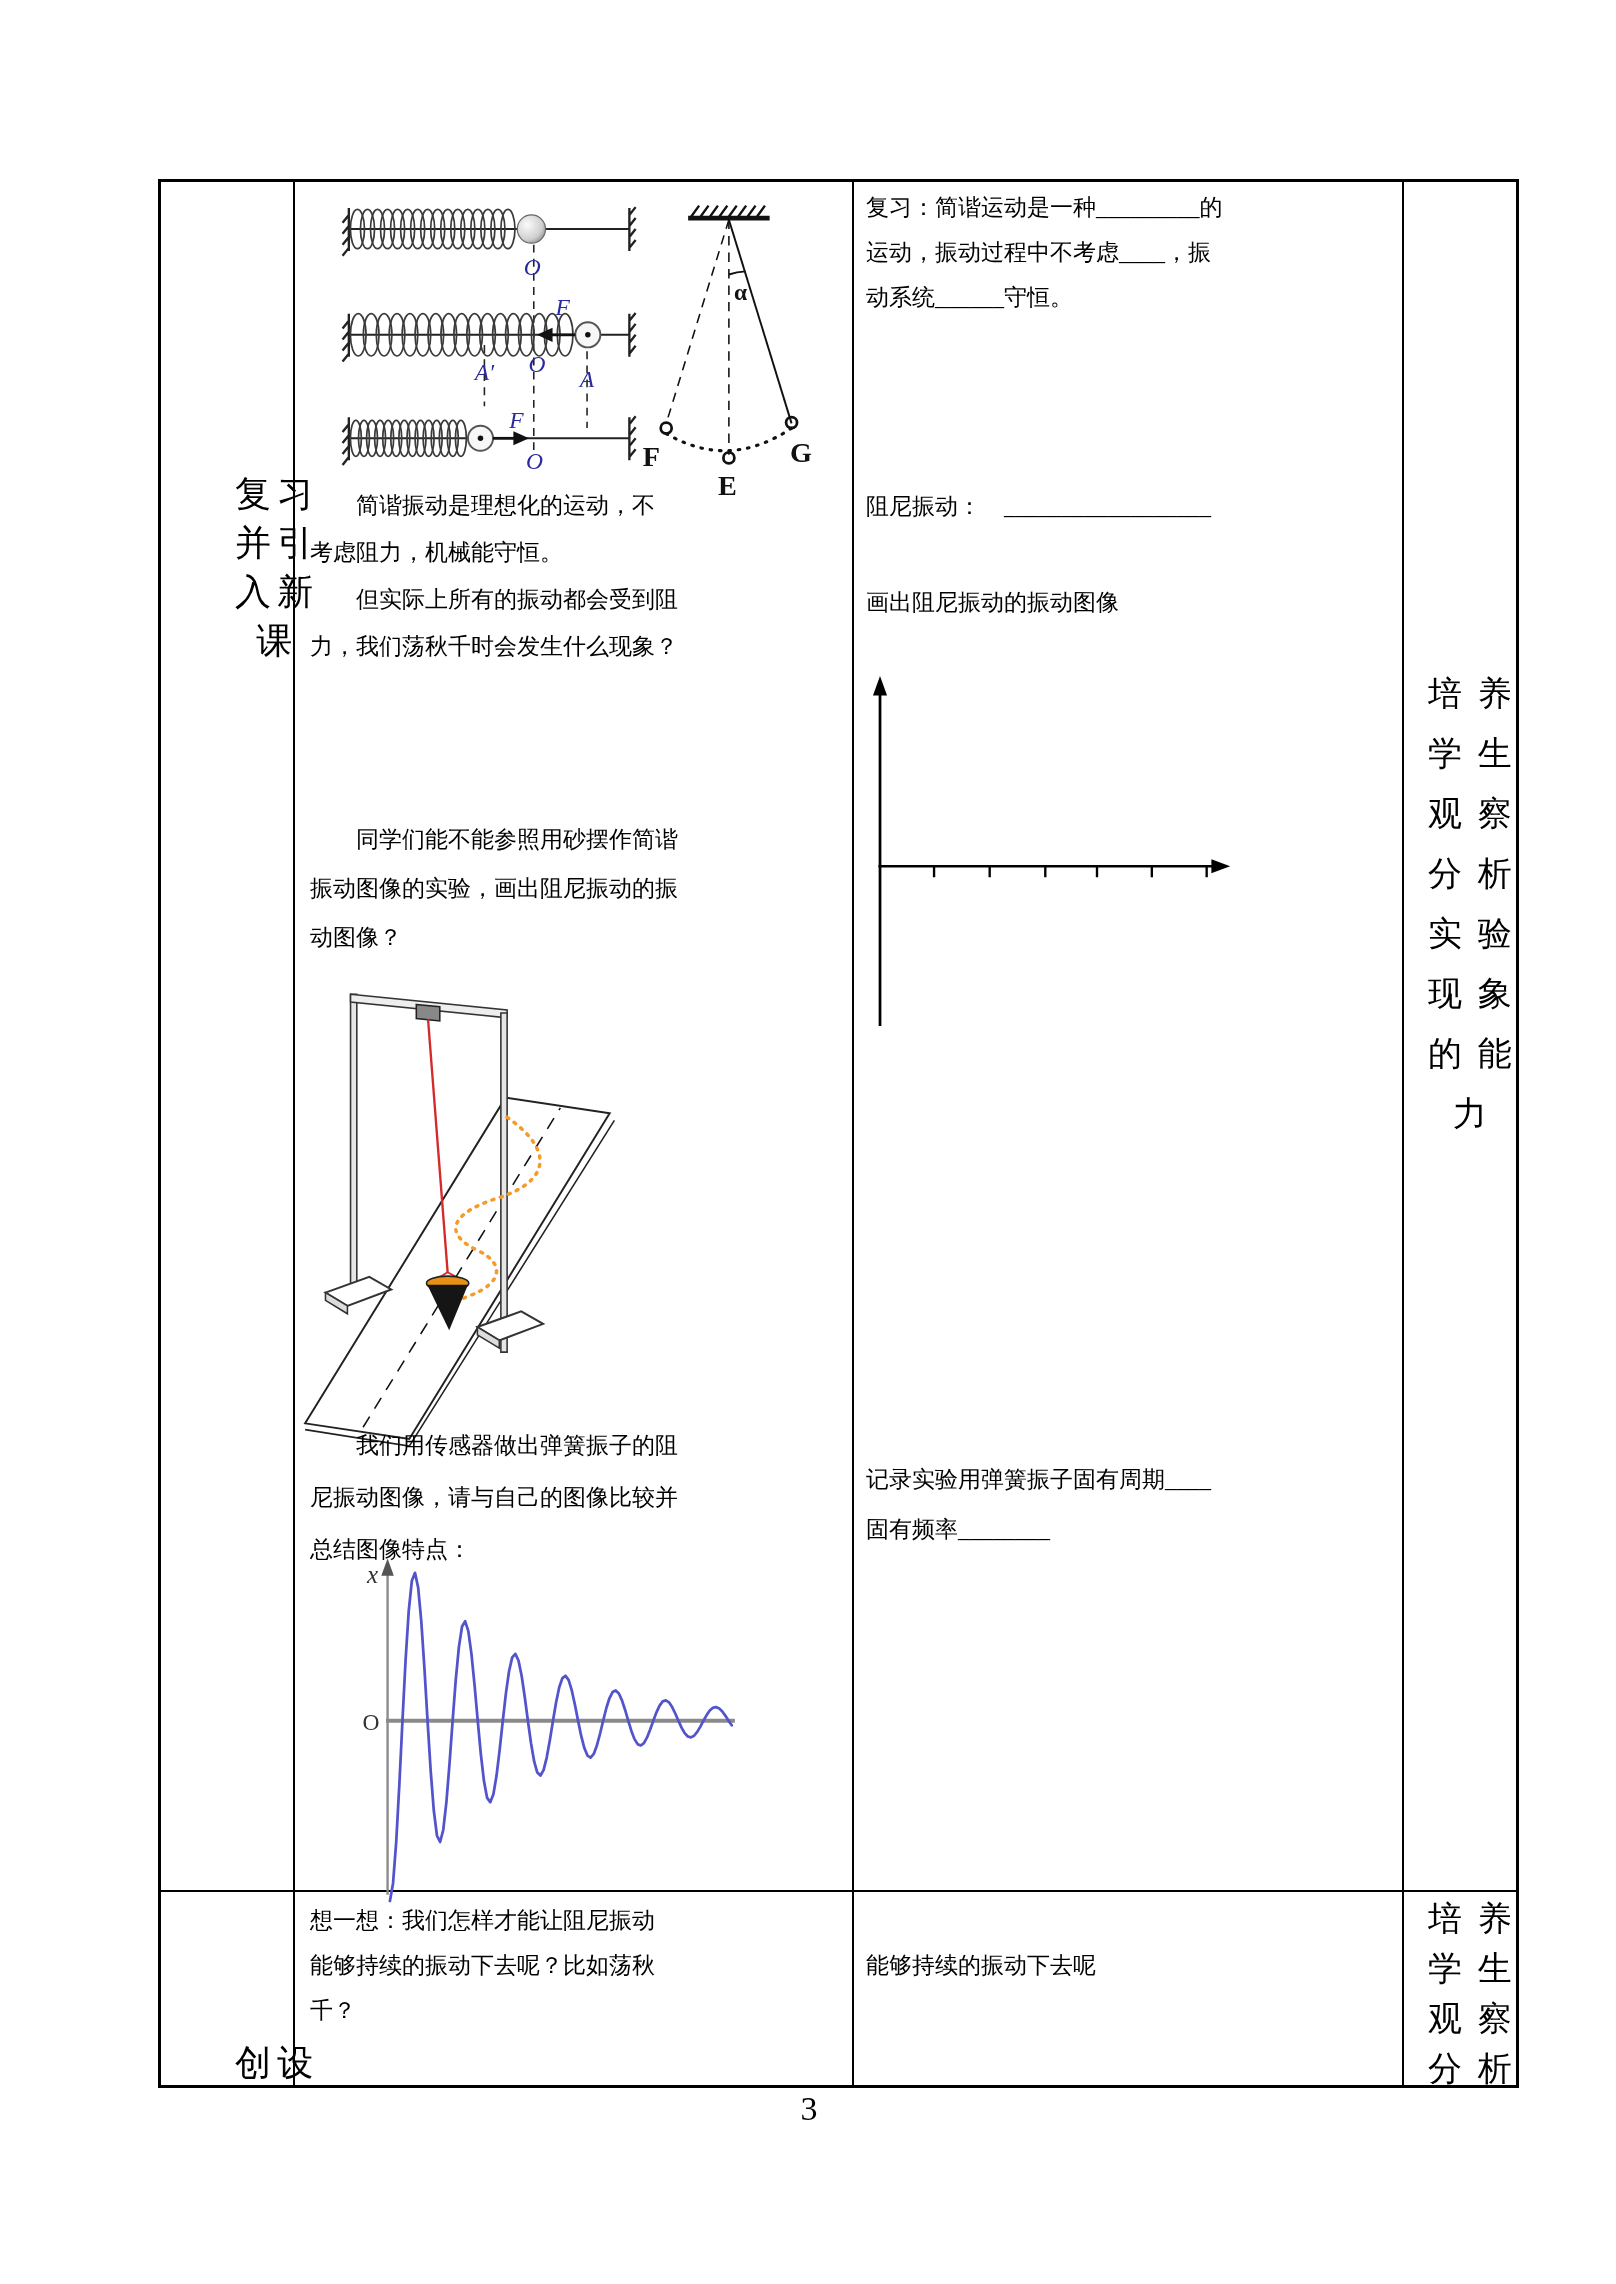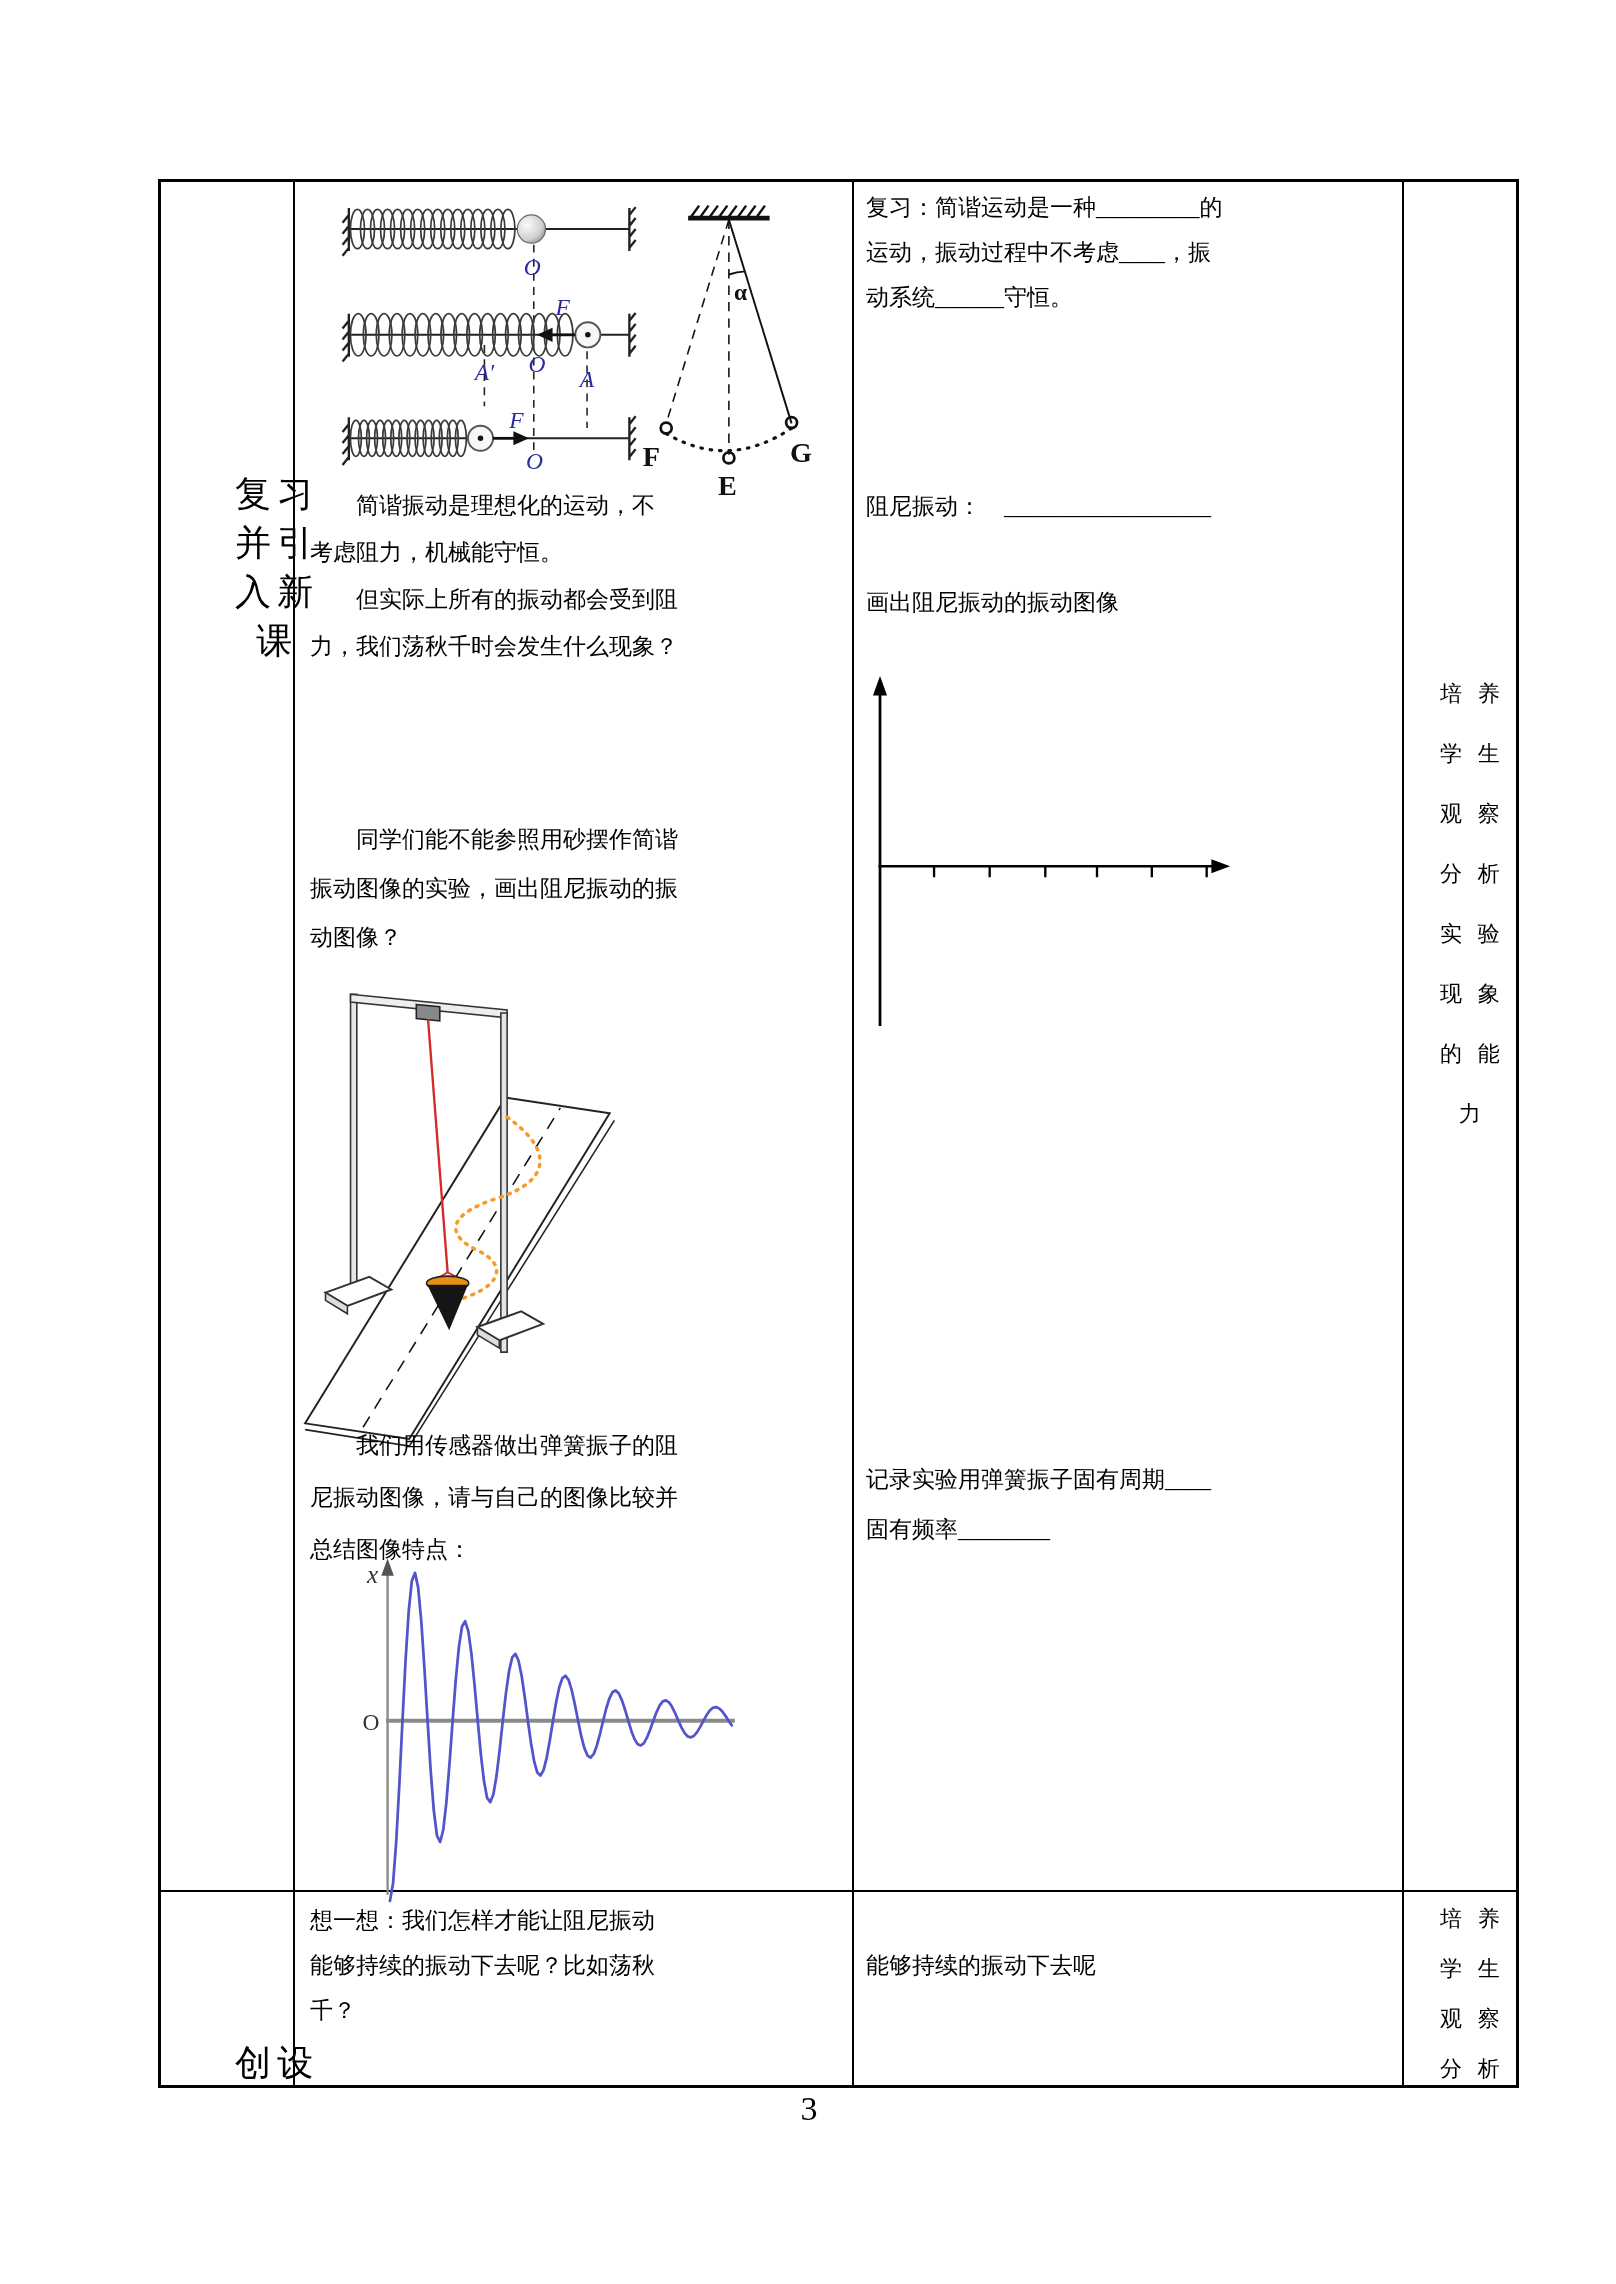--- a/index.html
+++ b/index.html
@@ -1,21 +1,21 @@
 <!DOCTYPE html>
 <html style="font-size:12.5px"><head>
 <meta charset="utf-8">
 <style>
   html,body{margin:0;padding:0;background:#fff;}
   .page{position:relative;width:1617px;height:2284px;background:#ffffff;overflow:hidden;
         font-family:"Liberation Serif","DejaVu Serif",serif;color:#000;}
   .tline{position:absolute;background:#000;}
   .txt{position:absolute;white-space:pre-line;font-size:23px;line-height:47px;}
   .stage{font-size:36px;line-height:49px;text-align:center;letter-spacing:6.3px;padding-left:6.3px;margin-left:45px;}
-  .vtext{font-size:22px;text-align:center;letter-spacing:15.7px;padding-left:15.7px;}
+  .vtext{font-size:34px;text-align:center;letter-spacing:15.7px;padding-left:15.7px;}
   .fig{position:absolute;}
   .pageno{position:absolute;text-align:center;font-size:34px;}
   svg text{font-family:"Liberation Serif","DejaVu Serif",serif;}
   .bluelab{fill:#2a2aa0;font-style:italic;font-size:30px;}
   .pendlab{fill:#111;font-size:36px;font-weight:bold;}
 </style>
 </head>
 <body>
 
 <div class="page">

